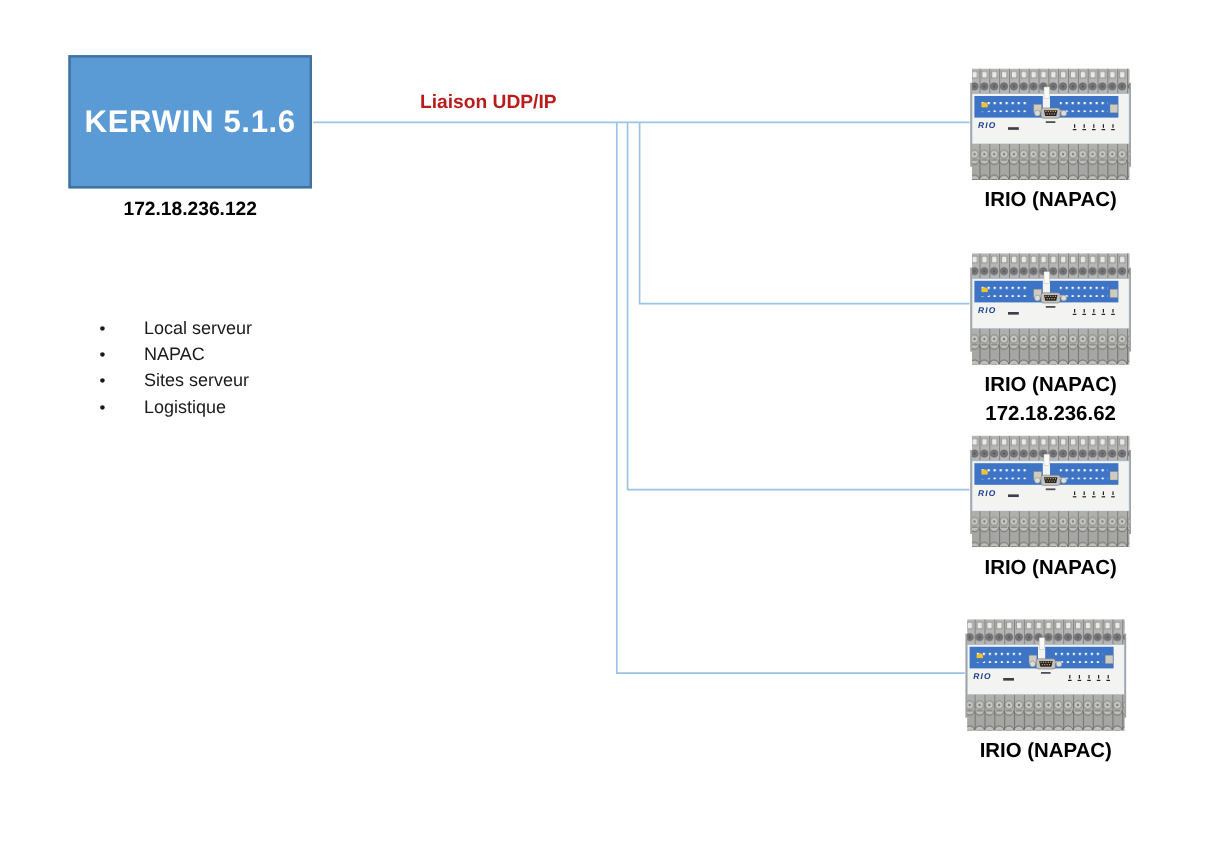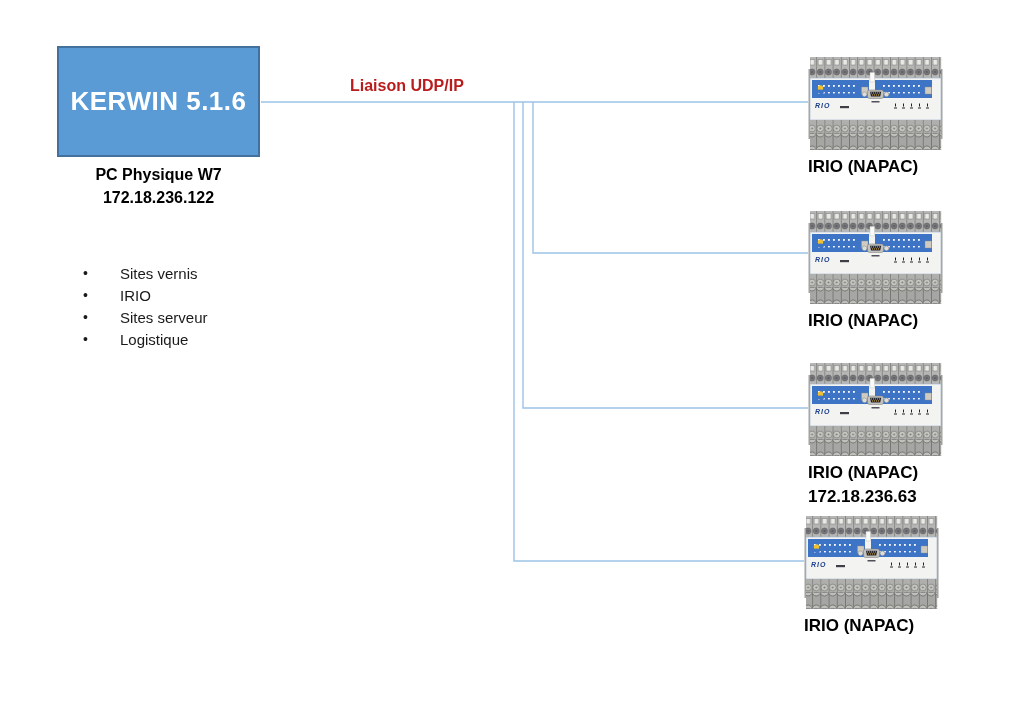--- a/index.html
+++ b/index.html
@@ -34,21 +34,21 @@
   
   .lines{position:absolute;left:0;top:0;pointer-events:none;}
   
   .device-group{position:absolute;width:135px;}
   .device{position:relative;width:135px;height:93px;}
   .device .brand{
     position:absolute;left:7px;top:45px;font-size:7px;font-weight:bold;
     letter-spacing:1px;color:#1B3E8C;font-style:italic;
   }
   .device-name,.device-ip{
-    width:135px;font-weight:bold;font-size:17px;
+    width:135px;text-align:center;font-weight:bold;font-size:17px;
     color:#000;white-space:nowrap;line-height:24px;
   }
   .device-name{margin-top:5px;}
   .svgdefs{position:absolute;width:0;height:0;overflow:hidden;}
 </style>
 </head>
 <body>
 
 <svg class="svgdefs" aria-hidden="true">
   <defs>
@@ -139,35 +139,34 @@
       <polyline points="514,102 514,561 804,561"></polyline>
       <polyline points="523,102 523,408 808,408"></polyline>
       <polyline points="533,102 533,253 808,253"></polyline>
     </g>
   </svg>
 
   <div class="kerwin-box">
     <span>KERWIN 5.1.6</span>
   </div>
   <div class="pc-caption">
-    <div>PC Physique W7</div>
     <div>172.18.236.122</div>
   </div>
 
   <div class="link-label">Liaison UDP/IP</div>
 
   <div class="sites">
     <ul>
       <li>
         <span class="bullet">•</span>
-        <span>Sites vernis</span>
-      </li>
-      <li>
-        <span class="bullet">•</span>
-        <span>IRIO</span>
+        <span>Local serveur</span>
+      </li>
+      <li>
+        <span class="bullet">•</span>
+        <span>NAPAC</span>
       </li>
       <li>
         <span class="bullet">•</span>
         <span>Sites serveur</span>
       </li>
       <li>
         <span class="bullet">•</span>
         <span>Logistique</span>
       </li>
     </ul>
@@ -184,31 +183,31 @@
   </div>
 
   <div class="device-group" style="left:808px;top:211px;">
     <div class="device">
       <svg width="135" height="93">
           <use href="#irio"></use>
         </svg>
       <span class="brand">RIO</span>
     </div>
     <div class="device-name">IRIO (NAPAC)</div>
+    <div class="device-ip">172.18.236.62</div>
   </div>
 
   <div class="device-group" style="left:808px;top:363px;">
     <div class="device">
       <svg width="135" height="93">
           <use href="#irio"></use>
         </svg>
       <span class="brand">RIO</span>
     </div>
     <div class="device-name">IRIO (NAPAC)</div>
-    <div class="device-ip">172.18.236.63</div>
   </div>
 
   <div class="device-group" style="left:804px;top:516px;">
     <div class="device">
       <svg width="135" height="93">
           <use href="#irio"></use>
         </svg>
       <span class="brand">RIO</span>
     </div>
     <div class="device-name">IRIO (NAPAC)</div>

